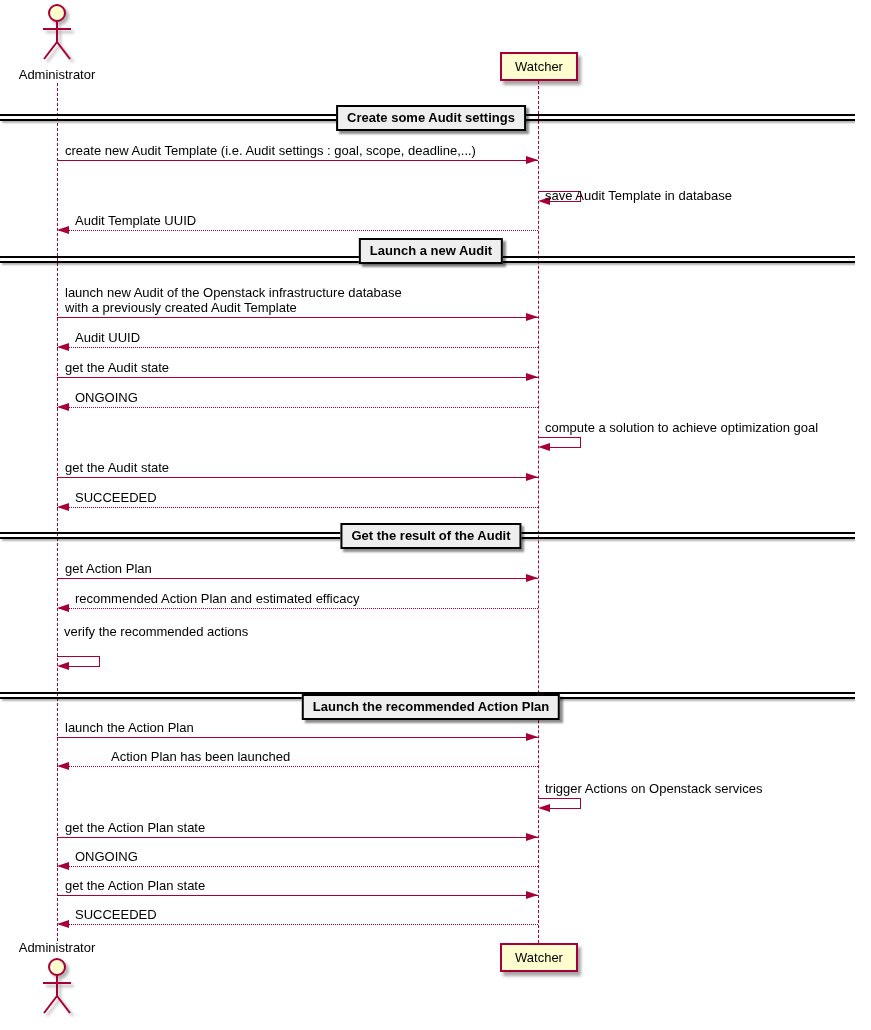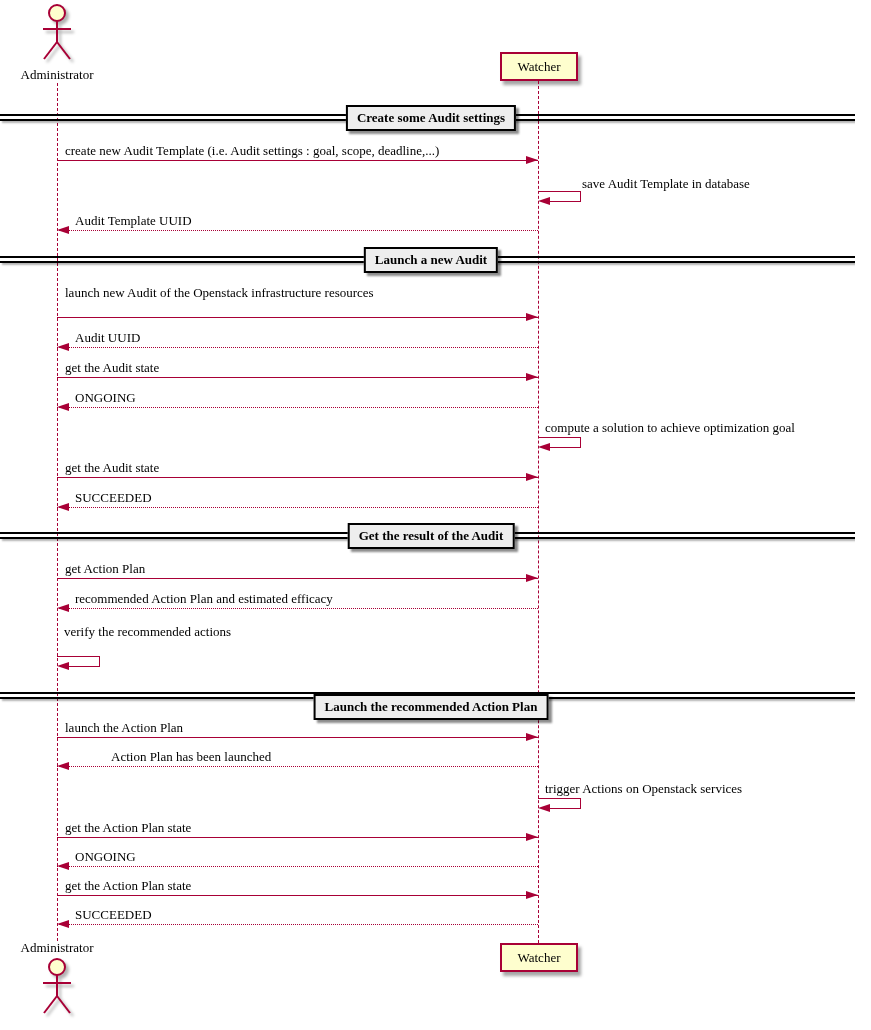--- a/index.html
+++ b/index.html
@@ -5,21 +5,21 @@
   :root{
     --line:#A80036;
     --pfill:#FEFECE;
     --dfill:#EEEEEE;
     --txt:#000000;
     --bg:#FFFFFF;
   }
   html,body{margin:0;padding:0;background:var(--bg);}
   .diagram{
     position:relative;width:855px;height:1030px;background:var(--bg);
-    font-family:Liberation Serif, serif;color:var(--txt);overflow:hidden;
+    font-family:Liberation Sans, sans-serif;color:var(--txt);overflow:hidden;
   }
   .actor{position:absolute;filter:drop-shadow(3px 3px 1.5px rgba(0,0,0,0.3));}
   .actor g{stroke:var(--line);stroke-width:2;fill:none;}
   .actor circle{fill:var(--pfill);}
   .actor-label{
     position:absolute;left:57px;transform:translateX(-50%);
     font-size:13px;line-height:14px;white-space:nowrap;
   }
   .participant-box{
     position:absolute;left:500px;width:78px;height:29px;box-sizing:border-box;
@@ -72,39 +72,40 @@
 
   <div class="participant-box" style="top:52px;">Watcher</div>
 
   <div class="lifeline" style="left:57px;top:83px;height:858px;"></div>
   <div class="lifeline" style="left:538px;top:81px;height:862px;"></div>
 
   <div id="dyn-layer">
       <div class="divider-line" style="top: 114px;"></div>
       <div class="divider-box" style="top: 105px;">Create some Audit settings</div>
       <div class="divider-line" style="top: 256px;"></div>
-      <div class="divider-box" style="top: 247px; text-align: center;">Launch a new Audit</div>
+      <div class="divider-box" style="top: 238px; text-align: center;">Launch a new Audit</div>
       <div class="divider-line" style="top: 532px;"></div>
       <div class="divider-box" style="top: 523px;">Get the result of the Audit</div>
       <div class="divider-line" style="top: 692px;"></div>
       <div class="divider-box" style="top: 694px;">Launch the recommended Action Plan</div>
       <div class="hline solid" style="left: 57px; width: 481px; top: 160px;"></div>
       <div class="arrowhead right" style="left: 526px; top: 156px;"></div>
       <div class="msg-text" style="left: 65px; top: 143px;">create new Audit Template (i.e. Audit settings : goal, scope, deadline,...)</div>
       <div class="hline solid" style="left: 538px; width: 42px; top: 191px;"></div>
       <div class="vline" style="left: 580px; top: 191px; height: 11px;"></div>
       <div class="hline solid" style="left: 547px; width: 33px; top: 201px;"></div>
       <div class="arrowhead left" style="left: 538px; top: 197px;"></div>
-      <div class="msg-text" style="left: 545px; top: 176px; margin-left: 37px;">save Audit Template in database</div>
+      <div class="msg-text" style="left: 545px; top: 188px;">save Audit Template in database</div>
       <div class="hline dotted" style="left: 57px; width: 481px; top: 230px;"></div>
       <div class="arrowhead left" style="left: 57px; top: 226px;"></div>
       <div class="msg-text" style="left: 75px; top: 213px;">Audit Template UUID</div>
       <div class="hline solid" style="left: 57px; width: 481px; top: 317px;"></div>
       <div class="arrowhead right" style="left: 526px; top: 313px;"></div>
-      <div class="msg-text" style="left: 65px; top: 285px;">launch new Audit of the Openstack infrastructure resources</div>
+      <div class="msg-text" style="left: 65px; top: 285px;">launch new Audit of the Openstack infrastructure database</div>
+      <div class="msg-text" style="left: 65px; top: 300px;">with a previously created Audit Template</div>
       <div class="hline dotted" style="left: 57px; width: 481px; top: 347px;"></div>
       <div class="arrowhead left" style="left: 57px; top: 343px;"></div>
       <div class="msg-text" style="left: 75px; top: 330px;">Audit UUID</div>
       <div class="hline solid" style="left: 57px; width: 481px; top: 377px;"></div>
       <div class="arrowhead right" style="left: 526px; top: 373px;"></div>
       <div class="msg-text" style="left: 65px; top: 360px;">get the Audit state</div>
       <div class="hline dotted" style="left: 57px; width: 481px; top: 407px;"></div>
       <div class="arrowhead left" style="left: 57px; top: 403px;"></div>
       <div class="msg-text" style="left: 75px; top: 390px;">ONGOING</div>
       <div class="hline solid" style="left: 538px; width: 42px; top: 437px;"></div>

